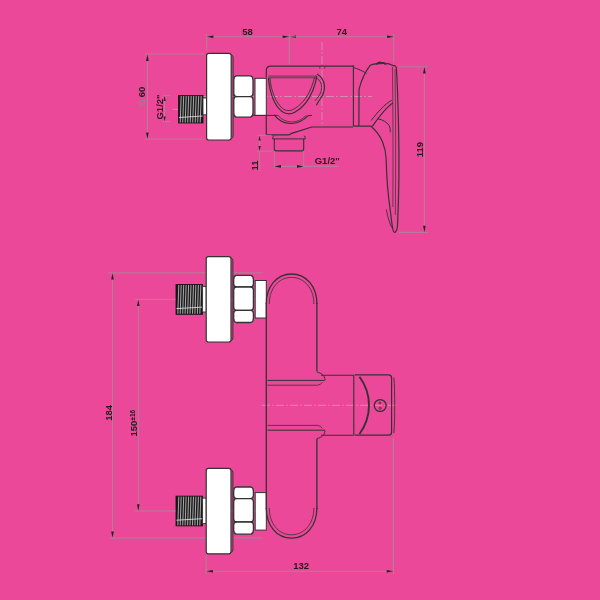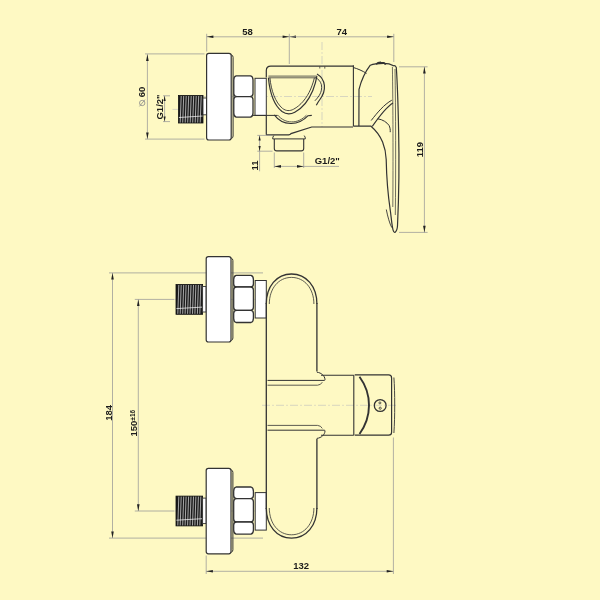--- a/index.html
+++ b/index.html
@@ -1,16 +1,16 @@
 <!DOCTYPE html>
 <html><head>
 <meta charset="utf-8">
 <style>
   html,body{margin:0;padding:0;background:#fff;}
-  .wrap{width:600px;height:600px;background:#fef9c3;}
+  .wrap{width:600px;height:600px;background:#ec4899;}
   text{font-family:"Liberation Sans",sans-serif;font-weight:bold;fill:#1c1c1c;-webkit-font-smoothing:antialiased;}
 </style>
 </head>
 <body>
 <div class="wrap">
 <svg width="600" height="600" viewBox="0 0 600 600">
 <g fill="none" stroke-linecap="butt">
 
 <g stroke="#979797" stroke-width="0.75">
   <line x1="206.7" y1="36.8" x2="289.3" y2="36.8"></line>

